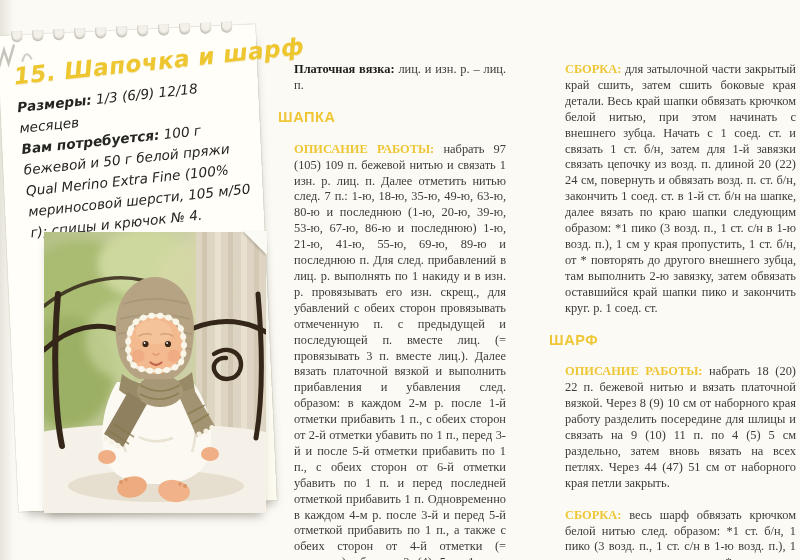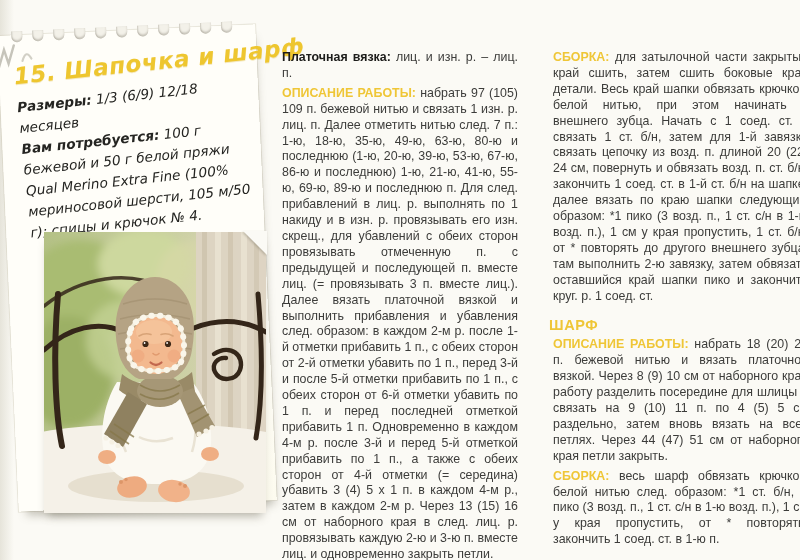--- a/index.html
+++ b/index.html
@@ -65,21 +65,21 @@
   }
   
   .col {
     position:absolute; top:46px;
     font-size:12.4px; line-height:15.9px;
     text-align:justify;
     color:#3c3c3a;
   }
   .col-mid { left:278px; width:244px; }
   .col-right { left:549px; width:263px; }
-  .col p { margin:4px; }
+  .col p { margin:16px;font-family:Liberation Serif, serif; }
   .sec {
     font-size:14.5px; font-weight:bold; letter-spacing:.6px;
     color:#efc636; margin:13px 0 2px 0;
   }
   .yl { font-weight:bold; color:#efc636; }
   .bk { font-weight:bold; color:#1d1d1b; }
 </style>
 </head>
 <body>
 
@@ -207,20 +207,21 @@
         <circle cx="94" cy="124" r="6.5" fill="#eda278" opacity=".5"></circle>
           <circle cx="130" cy="124" r="6.5" fill="#eda278" opacity=".5"></circle>
       </g>
     </g>
   </svg>
   <div class="fold"></div>
 </div>
 
 <div class="col col-mid">
   <p><span class="bk">Платочная вязка:</span><span> лиц. и изн. р. – лиц. п.</span></p>
+  <h3 class="sec">ШАПКА</h3>
   <p><span class="yl">ОПИСАНИЕ РАБОТЫ:</span><span> набрать 97 (105) 109 п. бежевой нитью и связать 1 изн. р. лиц. п. Далее отметить нитью след. 7 п.: 1-ю, 18-ю, 35-ю, 49-ю, 63-ю, 80-ю и последнюю (1-ю, 20-ю, 39-ю, 53-ю, 67-ю, 86-ю и последнюю) 1-ю, 21-ю, 41-ю, 55-ю, 69-ю, 89-ю и последнюю п. Для след. прибавлений в лиц. р. выполнять по 1 накиду и в изн. р. провязывать его изн. скрещ., для убавлений с обеих сторон провязывать отмеченную п. с предыдущей и последующей п. вместе лиц. (= провязывать 3 п. вместе лиц.). Далее вязать платочной вязкой и выполнить прибавления и убавления след. образом: в каждом 2-м р. после 1-й отметки прибавить 1 п., с обеих сторон от 2-й отметки убавить по 1 п., перед 3-й и после 5-й отметки прибавить по 1 п., с обеих сторон от 6-й отметки убавить по 1 п. и перед последней отметкой прибавить 1 п. Одновременно в каждом 4-м р. после 3-й и перед 5-й отметкой прибавить по 1 п., а также с обеих сторон от 4-й отметки (= середина) убавить 3 (4) 5 х 1 п. в каждом 4-м р., затем в каждом 2-м р. Через 13 (15) 16 см от наборного края в след. лиц. р. провязывать каждую 2-ю и 3-ю п. вместе лиц. и одновременно закрыть петли.</span></p>
 </div>
 
 <div class="col col-right">
   <p><span class="yl">СБОРКА:</span><span> для затылочной части закрытый край сшить, затем сшить боковые края детали. Весь край шапки обвязать крючком белой нитью, при этом начинать с внешнего зубца. Начать с 1 соед. ст. и связать 1 ст. б/н, затем для 1-й завязки связать цепочку из возд. п. длиной 20 (22) 24 см, повернуть и обвязать возд. п. ст. б/н, закончить 1 соед. ст. в 1-й ст. б/н на шапке, далее вязать по краю шапки следующим образом: *1 пико (3 возд. п., 1 ст. с/н в 1-ю возд. п.), 1 см у края пропустить, 1 ст. б/н, от * повторять до другого внешнего зубца, там выполнить 2-ю завязку, затем обвязать оставшийся край шапки пико и закончить круг. р. 1 соед. ст.</span></p>
   <h3 class="sec">ШАРФ</h3>
   <p><span class="yl">ОПИСАНИЕ РАБОТЫ:</span><span> набрать 18 (20) 22 п. бежевой нитью и вязать платочной вязкой. Через 8 (9) 10 см от наборного края работу разделить посередине для шлицы и связать на 9 (10) 11 п. по 4 (5) 5 см раздельно, затем вновь вязать на всех петлях. Через 44 (47) 51 см от наборного края петли закрыть.</span></p>
   <p><span class="yl">СБОРКА:</span><span> весь шарф обвязать крючком белой нитью след. образом: *1 ст. б/н, 1 пико (3 возд. п., 1 ст. с/н в 1-ю возд. п.), 1 см у края пропустить, от * повторять, закончить 1 соед. ст. в 1-ю п.</span></p>
 </div>
 

